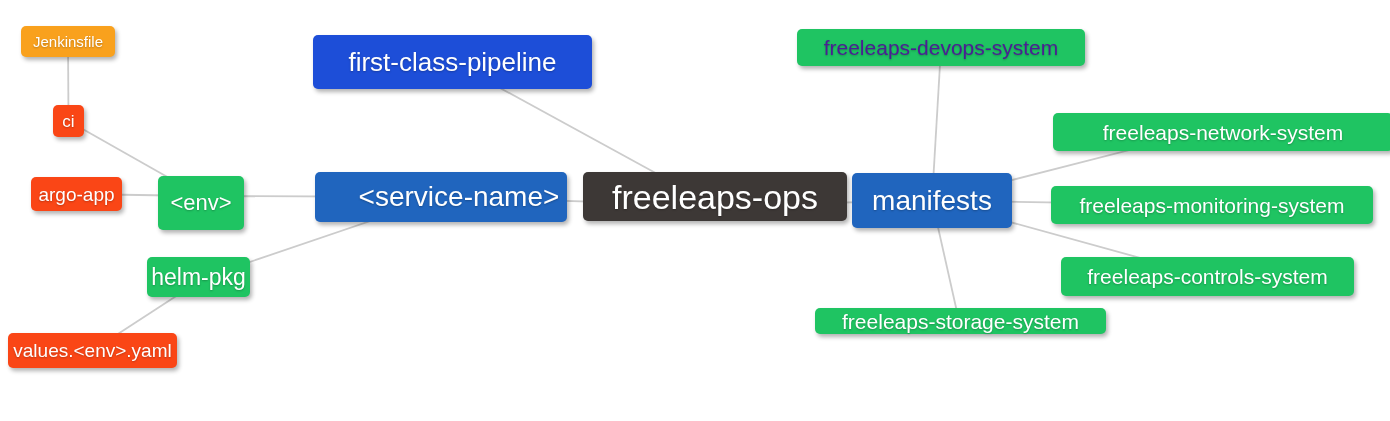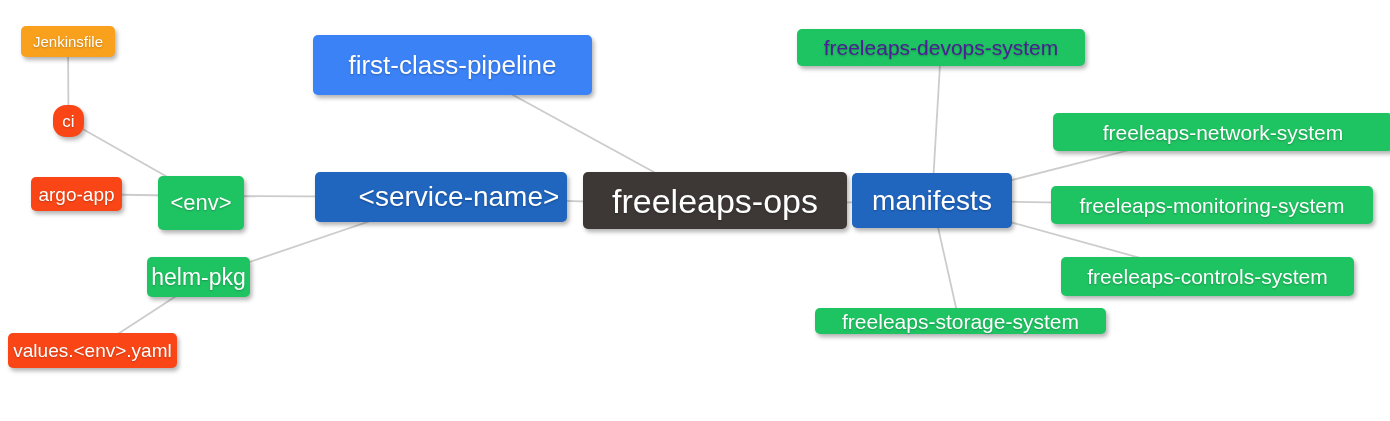--- a/index.html
+++ b/index.html
@@ -60,42 +60,42 @@
       <line x1="932" y1="200.5" x2="941" y2="47.5" stroke="#CCCCCC" stroke-width="1.8"></line>
       <line x1="932" y1="200.5" x2="1200" y2="132" stroke="#CCCCCC" stroke-width="1.8"></line>
       <line x1="932" y1="200.5" x2="1212" y2="205" stroke="#CCCCCC" stroke-width="1.8"></line>
       <line x1="932" y1="200.5" x2="1207.5" y2="276.5" stroke="#CCCCCC" stroke-width="1.8"></line>
       <line x1="932" y1="200.5" x2="960.5" y2="327.5" stroke="#CCCCCC" stroke-width="1.8"></line>
     </svg>
 
 <div class="node" style="left: 21px; top: 26px; width: 94px; height: 31px; font-size: 15px; background: rgb(249, 161, 29); color: rgb(255, 255, 255);">
       <span>Jenkinsfile</span>
     </div>
-    <div class="node" style="left: 53px; top: 105px; width: 31px; height: 32px; font-size: 17px; background: rgb(250, 70, 22); color: rgb(255, 255, 255); border-radius: 13px;">
+    <div class="node" style="left: 53px; top: 105px; width: 31px; height: 32px; font-size: 17px; background: rgb(250, 70, 22); color: rgb(255, 255, 255);">
       <span>ci</span>
     </div>
     <div class="node" style="left: 31px; top: 177px; width: 91px; height: 34px; font-size: 19px; background: rgb(250, 70, 22); color: rgb(255, 255, 255);">
       <span>argo-app</span>
     </div>
     <div class="node" style="left: 158px; top: 176px; width: 86px; height: 54px; font-size: 22px; background: rgb(31, 196, 98); color: rgb(255, 255, 255);">
       <span>&lt;env&gt;</span>
     </div>
     <div class="node" style="left: 147px; top: 257px; width: 103px; height: 40px; font-size: 23px; background: rgb(31, 196, 98); color: rgb(255, 255, 255);">
       <span>helm-pkg</span>
     </div>
     <div class="node" style="left: 8px; top: 333px; width: 169px; height: 35px; font-size: 19px; background: rgb(250, 70, 22); color: rgb(255, 255, 255);">
       <span>values.&lt;env&gt;.yaml</span>
     </div>
-    <div class="node" style="left: 313px; top: 35px; width: 279px; height: 60px; font-size: 26px; background: #3b82f6; color: rgb(255, 255, 255);">
+    <div class="node" style="left: 313px; top: 35px; width: 279px; height: 54px; font-size: 26px; background: #1d4ed8; color: rgb(255, 255, 255);">
       <span>first-class-pipeline</span>
     </div>
     <div class="node" style="left: 315px; top: 172px; width: 252px; height: 50px; font-size: 28px; background: rgb(32, 101, 190); color: rgb(255, 255, 255); padding-left: 36px;">
       <span>&lt;service-name&gt;</span>
     </div>
-    <div class="node" style="left: 583px; top: 172px; width: 264px; height: 57px; font-size: 34px; background: rgb(61, 56, 54); color: rgb(255, 255, 255);">
+    <div class="node" style="left: 583px; top: 172px; width: 264px; height: 49px; font-size: 34px; background: rgb(61, 56, 54); color: rgb(255, 255, 255);">
       <span>freeleaps-ops</span>
     </div>
     <div class="node" style="left: 852px; top: 173px; width: 160px; height: 55px; font-size: 28px; background: rgb(32, 101, 190); color: rgb(255, 255, 255);">
       <span>manifests</span>
     </div>
     <div class="node" style="left: 797px; top: 29px; width: 288px; height: 37px; font-size: 21px; background: rgb(31, 196, 98); color: #4c1d95;">
       <span>freeleaps-devops-system</span>
     </div>
     <div class="node" style="left: 1053px; top: 113px; width: 340px; height: 38px; font-size: 21px; background: rgb(31, 196, 98); color: rgb(255, 255, 255); justify-content: center;">
       <span>freeleaps-network-system</span>

